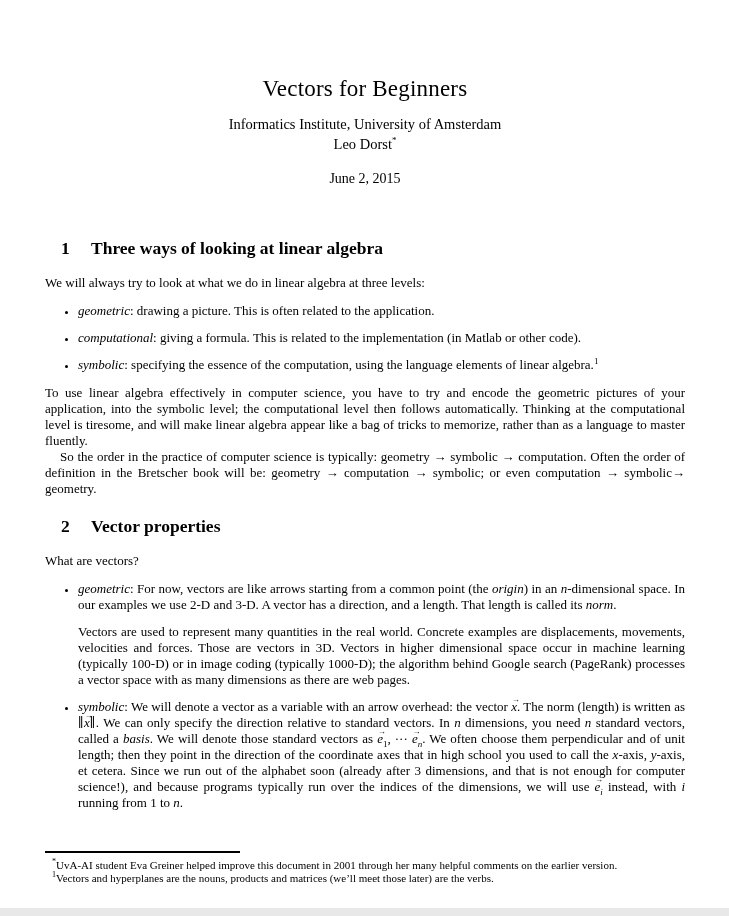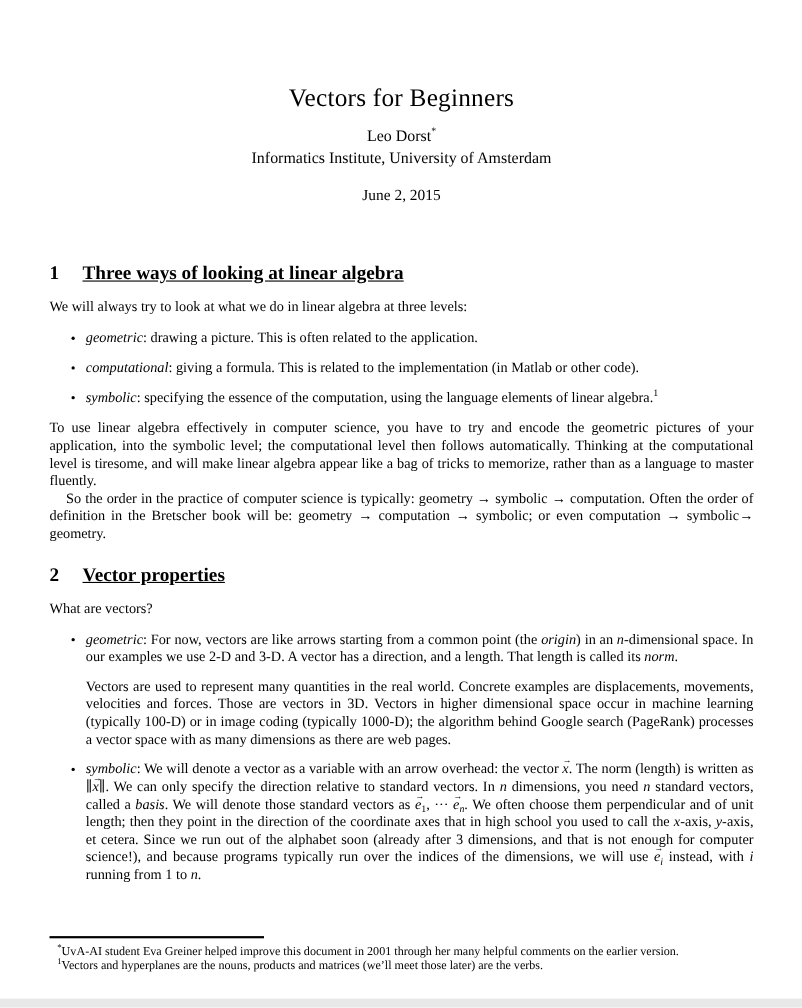--- a/index.html
+++ b/index.html
@@ -5,21 +5,21 @@
   html,body { margin:0; padding:0; background:#e8e8e8; }
   .page {
     position:relative; width:729px; height:908px; margin:0 auto;
     background:#ffffff; color:#000000; overflow:hidden;
     font-family:"Liberation Serif","DejaVu Serif",serif;
   }
   .content { position:absolute; left:45px; top:0; width:640px; }
   .doc-title { margin:75px 0 0 0; font-size:23px; font-weight:400; line-height:27px; text-align:center; letter-spacing:0.2px; }
   .author-block { margin-top:12px; text-align:center; font-size:14.5px; line-height:20px; }
   .date-line { margin-top:15px; text-align:center; font-size:14px; line-height:20px; }
-  h2.section-heading { margin:0; font-size:17.5px; line-height:22px; font-weight:700;text-decoration:underline; }
+  h2.section-heading { margin:16px; font-size:17.5px; line-height:22px; font-weight:700; }
   #sec0 h2.section-heading { margin-top:48px; }
   #sec1 h2.section-heading { margin-top:18px; }
   .sec-num { display:inline-block; min-width:17px; margin-right:13px; }
   .blocks p.body-p { margin:12px 0 0 0; font-size:13px; line-height:16px; text-align:justify; }
   .blocks p.body-p.indent { margin-top:0; text-indent:15px; }
   ul.bullets { margin:12px 0 0 0; padding:0 0 0 33px; list-style:disc outside; }
   ul.bullets li { margin:11px 0 0 0; font-size:13px; line-height:16px; text-align:justify; }
   ul.bullets li:first-child { margin-top:0; }
   ul.bullets li::marker { font-size:11px; }
   ul.bullets li p.li-p { margin:0; }
@@ -38,24 +38,24 @@
 </style>
 </head>
 <body>
 
 <div class="page">
   <div class="content">
 
     <h1 class="doc-title"><span>Vectors for Beginners</span></h1>
 
     <div class="author-block">
+      <div>Informatics Institute, University of Amsterdam</div>
       <div>
         <span>Leo Dorst</span><span class="s-sup">*</span>
       </div>
-      <div>Informatics Institute, University of Amsterdam</div>
     </div>
 
     <div class="date-line">June 2, 2015</div>
 
     <section id="sec0">
       <h2 class="section-heading">
         <span class="sec-num">1</span><span>Three ways of looking at linear algebra</span>
       </h2>
       <div class="blocks">
           <p class="body-p"><span>We will always try to look at what we do in linear algebra at three levels:</span></p>

